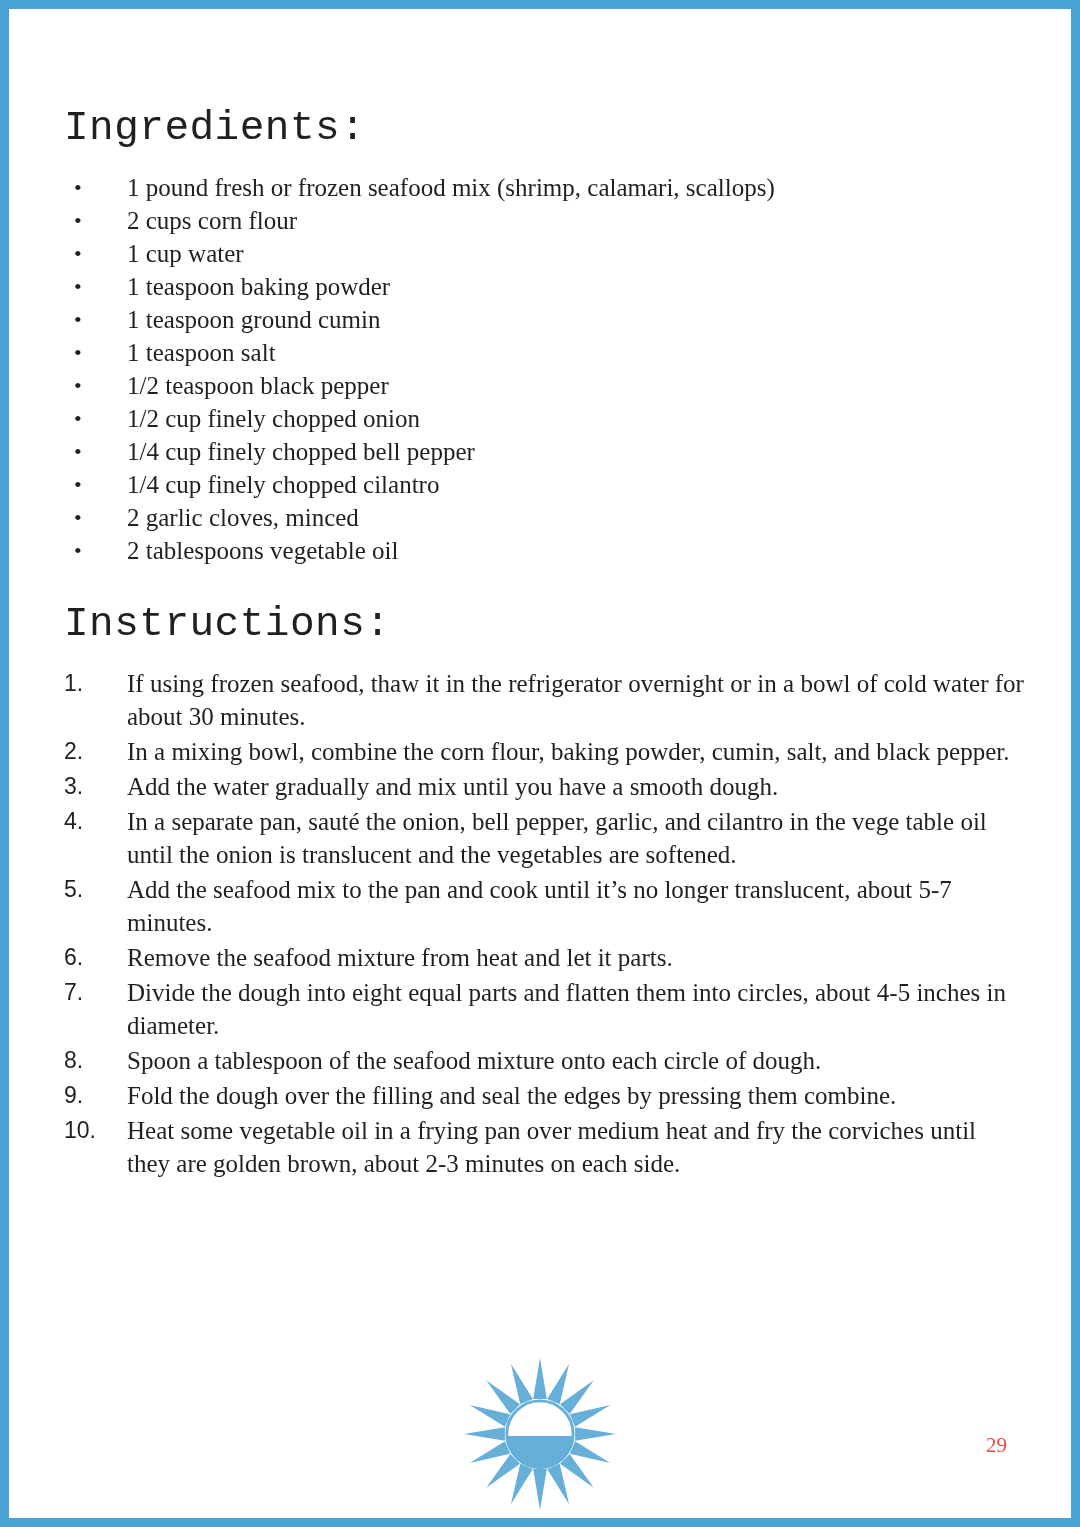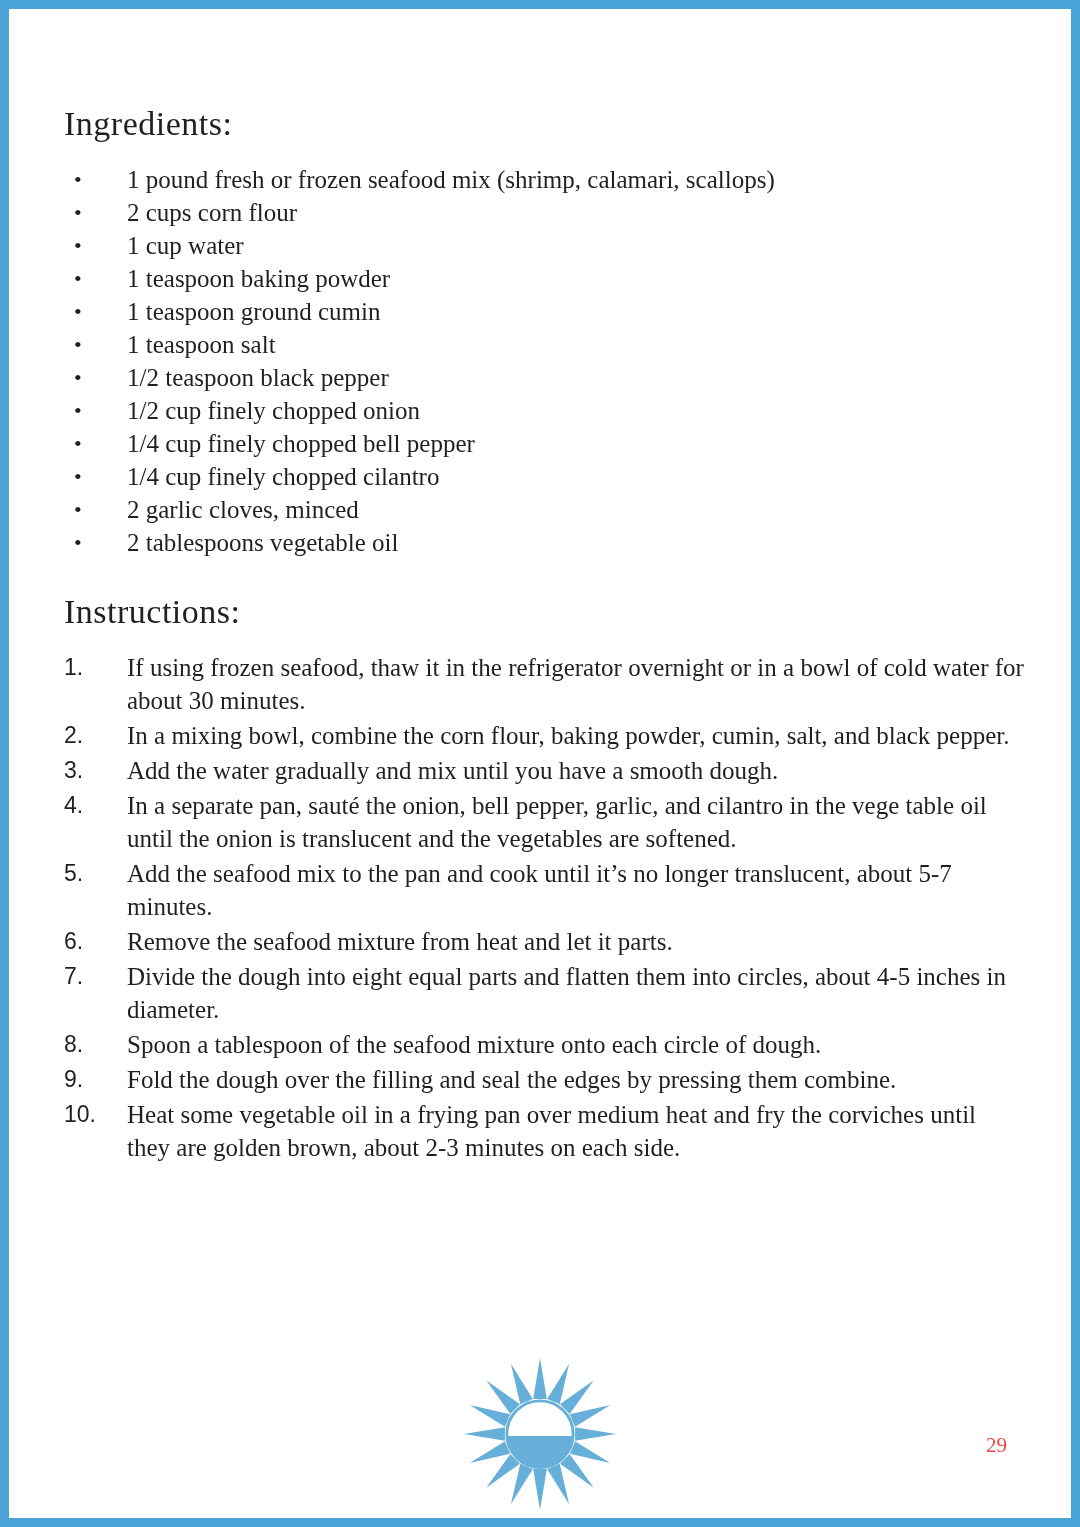--- a/index.html
+++ b/index.html
@@ -11,24 +11,25 @@
     border:9px solid #4aa3d7;
     box-sizing:border-box;
     font-family:"Liberation Serif","DejaVu Serif",serif;
     color:#221f20;
     overflow:hidden;
   }
   .content{
     padding:96px 46px 0 55px;
   }
   h1.section-heading{
-    font-size:34px;
+    font-size:41px;
     font-weight:400;
     margin:0 0 20px 0;
     letter-spacing:0.5px;
+    font-family:Liberation Mono, monospace;
   }
   .section{margin:0 0 34px 0;}
   ul.ing-list, ol.ins-list{
     list-style:none;
     margin:0;padding:0;
     font-size:25px;
     line-height:33px;
   }
   .ing-item{display:flex;align-items:flex-start;}
   .bullet{

